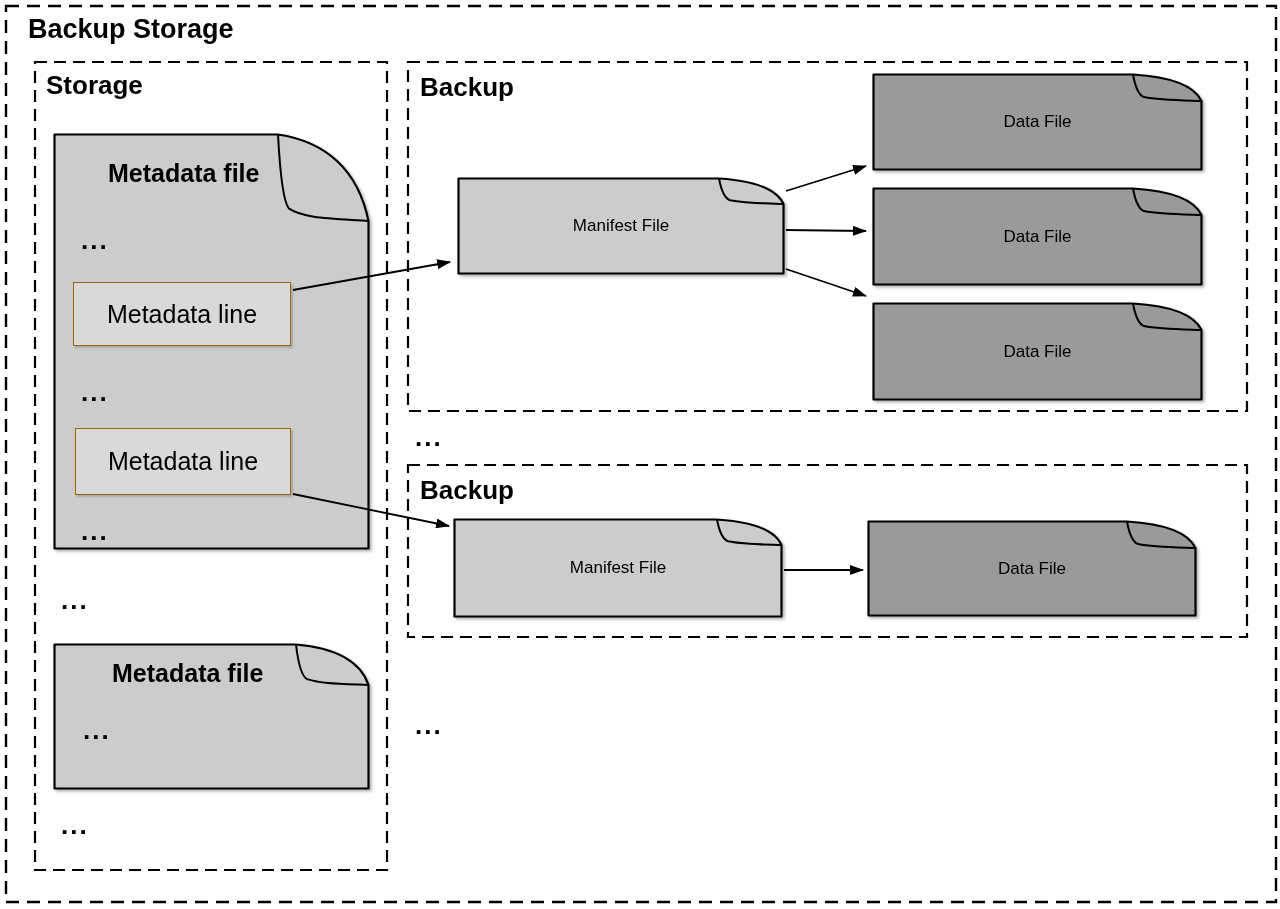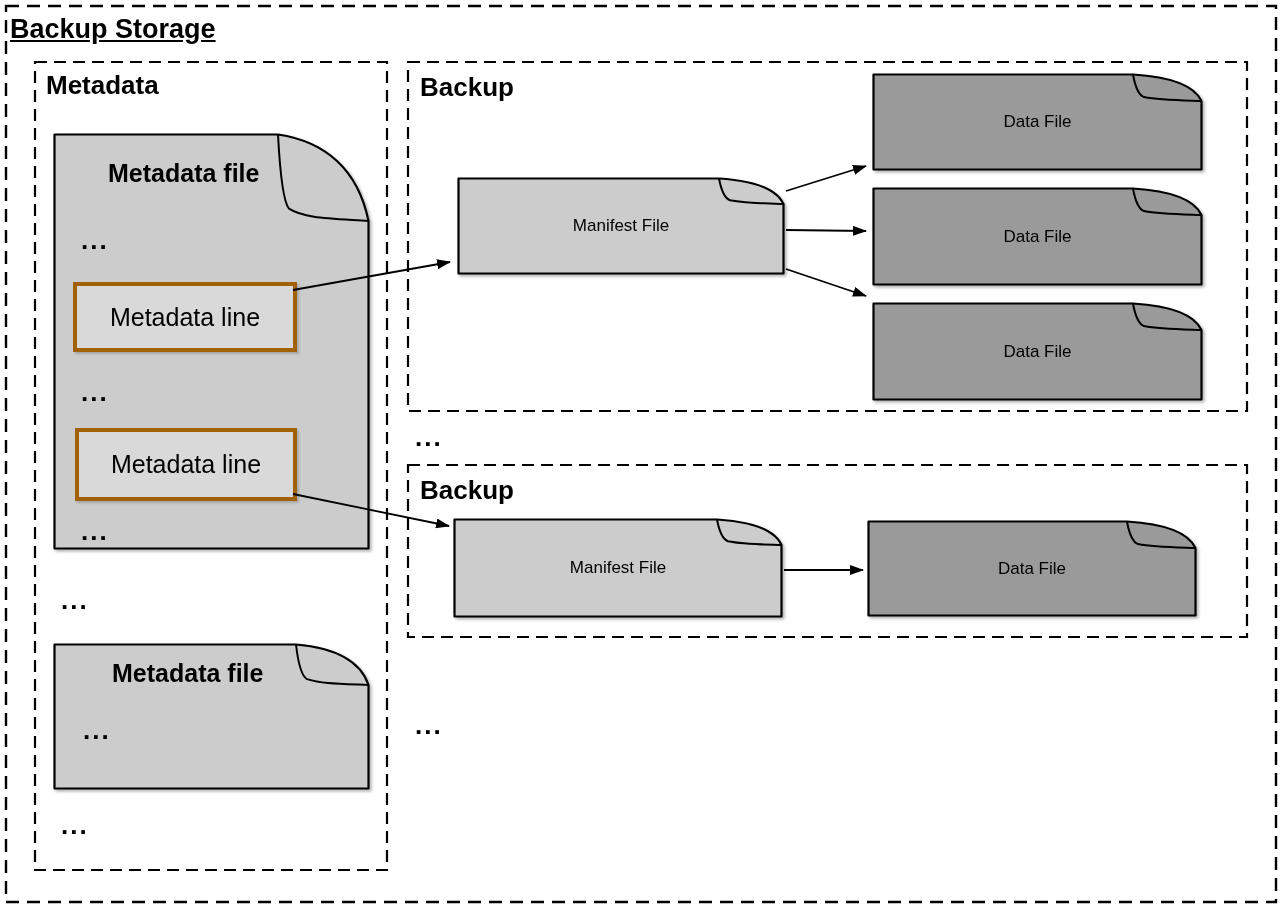--- a/index.html
+++ b/index.html
@@ -15,41 +15,41 @@
   .doc > svg{position:absolute;left:0;top:0;}
   .doc-title{position:absolute;font-weight:bold;font-size:25px;white-space:nowrap;z-index:4;margin-left:41px;}
   .doc-center-text{
     position:absolute;left:0;top:0;width:100%;height:100%;
     display:flex;align-items:center;justify-content:center;
     font-size:17px;z-index:4;
   }
   .dots{position:absolute;font-weight:bold;font-size:26px;letter-spacing:2px;z-index:5;white-space:nowrap;}
   .dots-in{position:absolute;font-weight:bold;font-size:26px;letter-spacing:2px;z-index:4;white-space:nowrap;}
   .line-box{
-    position:absolute;border:4px solid #a16207;z-index:4;
+    position:absolute;border:1px solid #a16207;z-index:4;
     display:flex;align-items:center;justify-content:center;
     font-size:25px;box-shadow:2px 2px 2px rgba(0,0,0,0.18);
   }
   #arrows{z-index:6;}
   #boxes{z-index:1;}
 </style>
 </head>
 <body>
 
 <div id="canvas">
 
   <svg id="boxes" class="layer" width="1280" height="909">
     <rect x="6" y="6" width="1270" height="896" fill="none" stroke="#000" stroke-width="2.4" stroke-dasharray="13,8"></rect>
     <rect x="35" y="62" width="352" height="808" fill="none" stroke="#000" stroke-width="2.2" stroke-dasharray="12,7"></rect>
     <rect x="408" y="62" width="839" height="349" fill="none" stroke="#000" stroke-width="2.2" stroke-dasharray="12,7"></rect>
     <rect x="408" y="465" width="839" height="172" fill="none" stroke="#000" stroke-width="2.2" stroke-dasharray="12,7"></rect>
   </svg>
 
-  <div class="lbl lbl-xl" style="left:10px;top:14px;text-decoration:underline;">Backup Storage</div>
-  <div class="lbl lbl-lg" style="left:46px;top:70px;">Metadata</div>
+  <div class="lbl lbl-xl" style="left:28px;top:14px;">Backup Storage</div>
+  <div class="lbl lbl-lg" style="left:46px;top:70px;">Storage</div>
   <div class="lbl lbl-lg" style="left:420px;top:72px;">Backup</div>
   <div class="lbl lbl-lg" style="left:420px;top:475px;">Backup</div>
 
   <div class="doc" style="left:53px;top:133px;width:317px;height:417px;">
       <svg width="317" height="417" viewBox="0 0 317 417">
         <path d="M1.5,1.5 L225,1.5 C272.84000000000003,8.54 305.04,36.96 315.5,88 L315.5,415.5 L1.5,415.5 Z" fill="#cccccc" stroke="#000000" stroke-width="2.2" stroke-linejoin="round"></path>
         <path d="M225,1.5 C227,39.6 230,68.64 236,75.67999999999999 C251,85.36 275.6,85.36 315.5,88" fill="none" stroke="#000000" stroke-width="2"></path>
       </svg>
     <div class="doc-title" style="left:14px;top:26px;">Metadata file</div>
     <div class="dots-in" style="left:28px;top:92px;">...</div>

